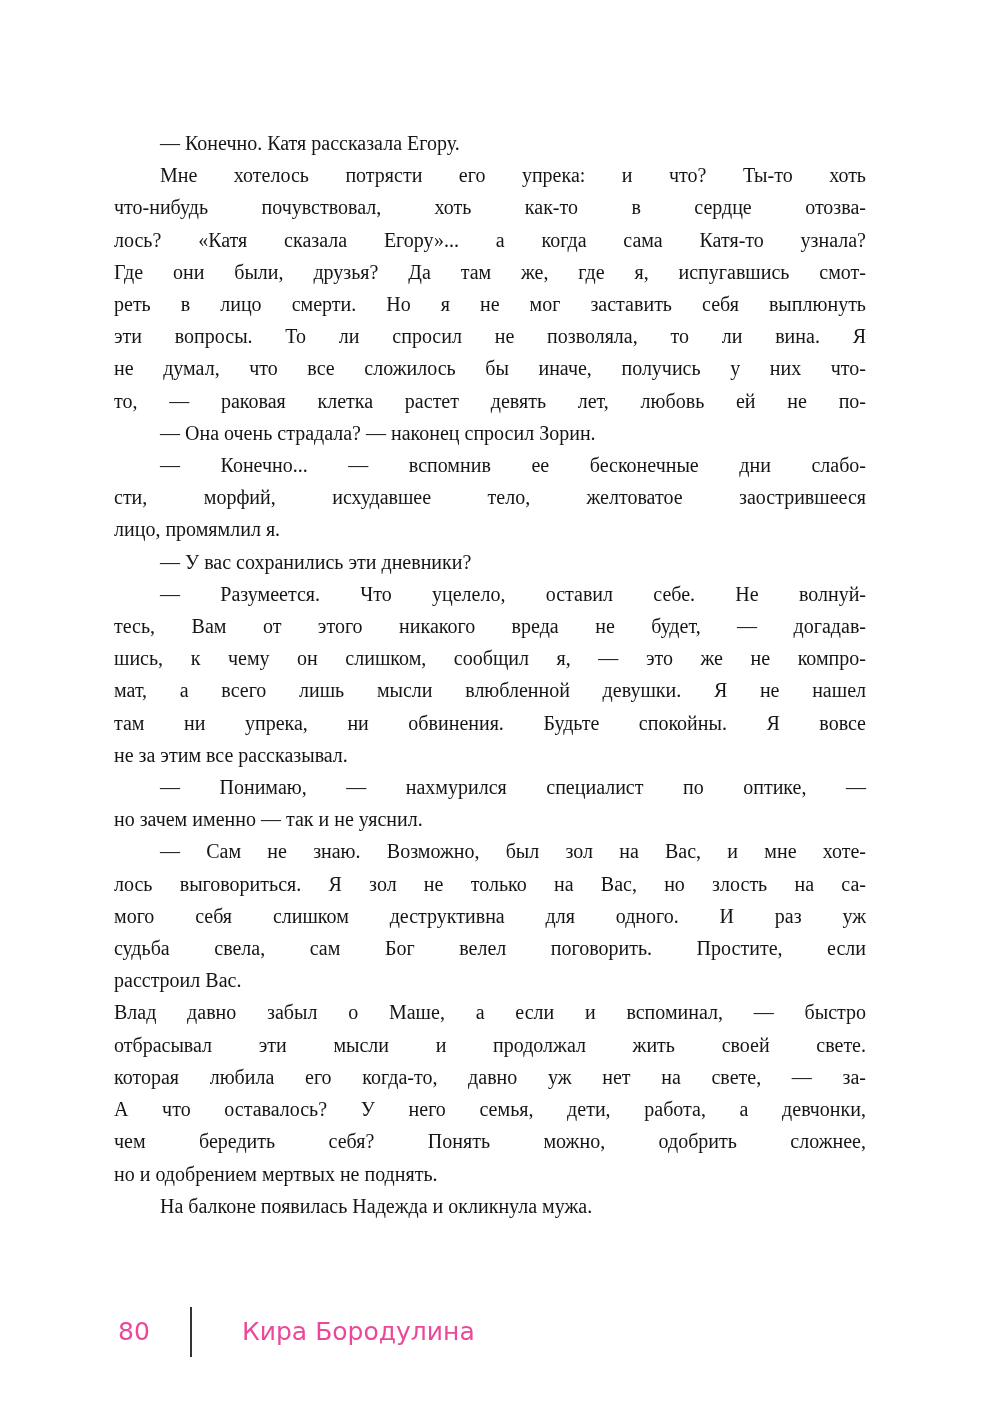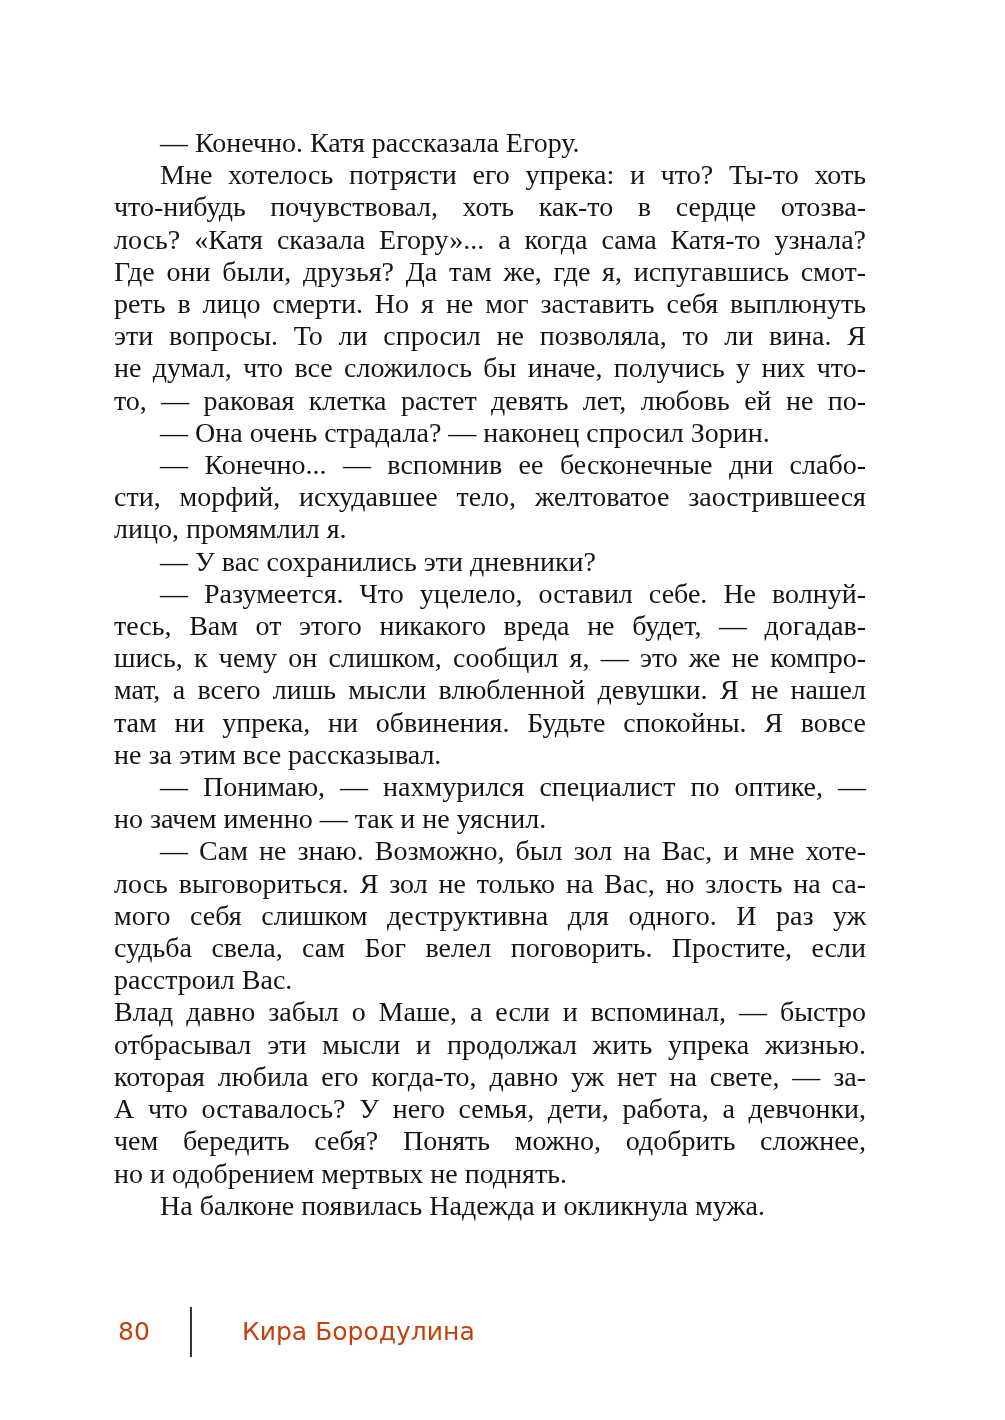--- a/index.html
+++ b/index.html
@@ -13,21 +13,21 @@
     height: 1420px;
     background: #ffffff;
     overflow: hidden;
   }
   .text-block {
     position: absolute;
     left: 114px;
     top: 127px;
     width: 752px;
     font-family: "Liberation Serif", "DejaVu Serif", serif;
-    font-size: 28px;
+    font-size: 20px;
     line-height: 32.2px;
     color: #151515;
     font-kerning: normal;
   }
   .text-block .line {
     text-align: justify;
     text-align-last: justify;
     white-space: normal;
   }
   .text-block .line.last {
@@ -37,21 +37,21 @@
     text-indent: 46px;
   }
   .footer {
     position: absolute;
     left: 114px;
     top: 1305px;
     width: 752px;
     height: 56px;
     font-family: "DejaVu Sans", "Liberation Sans", sans-serif;
     font-size: 25px;
-    color: #c2410c;
+    color: #ec4899;
   }
   .footer .page-number {
     position: absolute;
     left: 4px;
     top: 12px;
   }
   .footer .divider {
     position: absolute;
     left: 76px;
     top: 2px;
@@ -92,21 +92,21 @@
       <div class="line">там ни упрека, ни обвинения. Будьте спокойны. Я вовсе</div>
       <div class="line last">не за этим все рассказывал.</div>
       <div class="line indent">— Понимаю, — нахмурился специалист по оптике, —</div>
       <div class="line last">но зачем именно — так и не уяснил.</div>
       <div class="line indent">— Сам не знаю. Возможно, был зол на Вас, и мне хоте-</div>
       <div class="line">лось выговориться. Я зол не только на Вас, но злость на са-</div>
       <div class="line">мого себя слишком деструктивна для одного. И раз уж</div>
       <div class="line">судьба свела, сам Бог велел поговорить. Простите, если</div>
       <div class="line last">расстроил Вас.</div>
       <div class="line">Влад давно забыл о Маше, а если и вспоминал, — быстро</div>
-      <div class="line">отбрасывал эти мысли и продолжал жить упрека жизнью.</div>
+      <div class="line">отбрасывал эти мысли и продолжал жить своей свете.</div>
       <div class="line">которая любила его когда-то, давно уж нет на свете, — за-</div>
       <div class="line">А что оставалось? У него семья, дети, работа, а девчонки,</div>
       <div class="line">чем бередить себя? Понять можно, одобрить сложнее,</div>
       <div class="line last">но и одобрением мертвых не поднять.</div>
       <div class="line indent last">На балконе появилась Надежда и окликнула мужа.</div>
     </div>
 
   <div class="footer">
     <span class="page-number">80</span>
     <span class="divider"></span>

